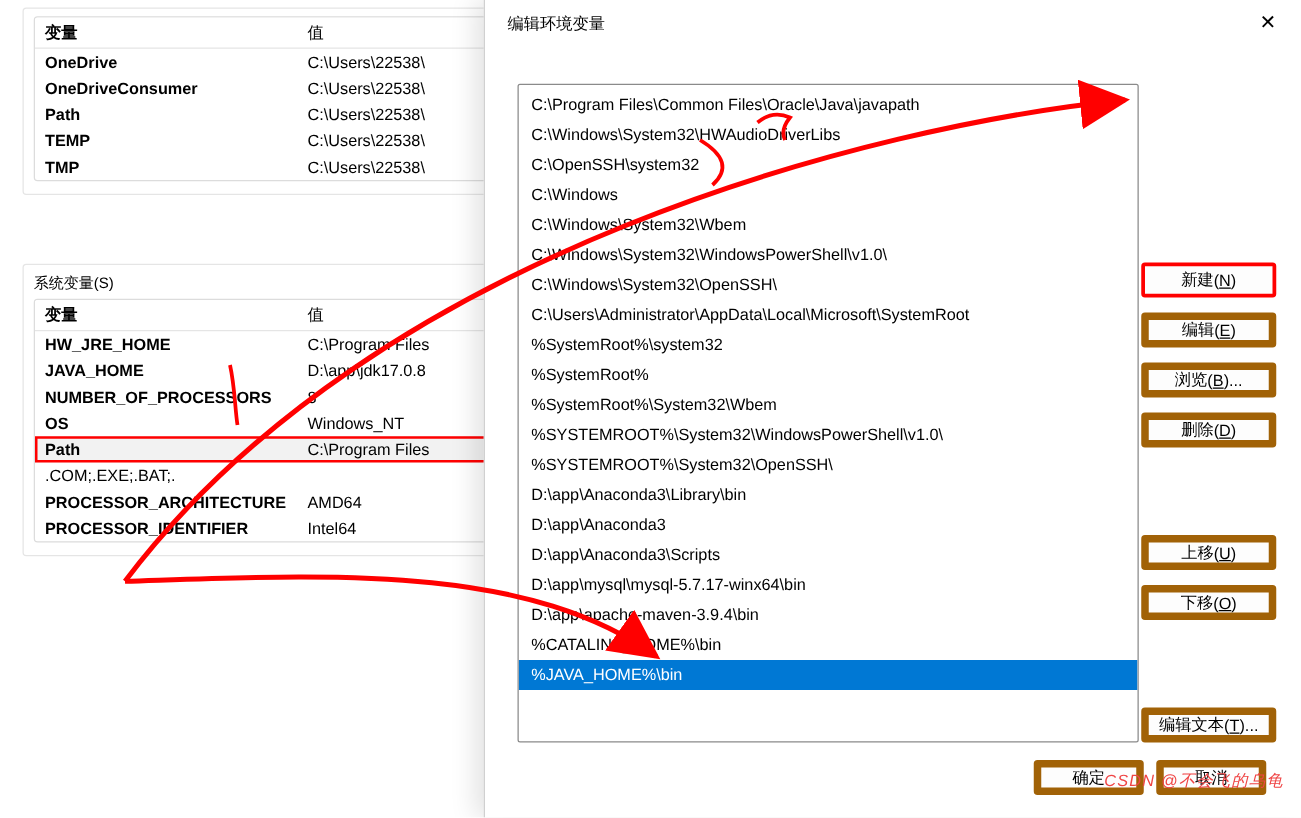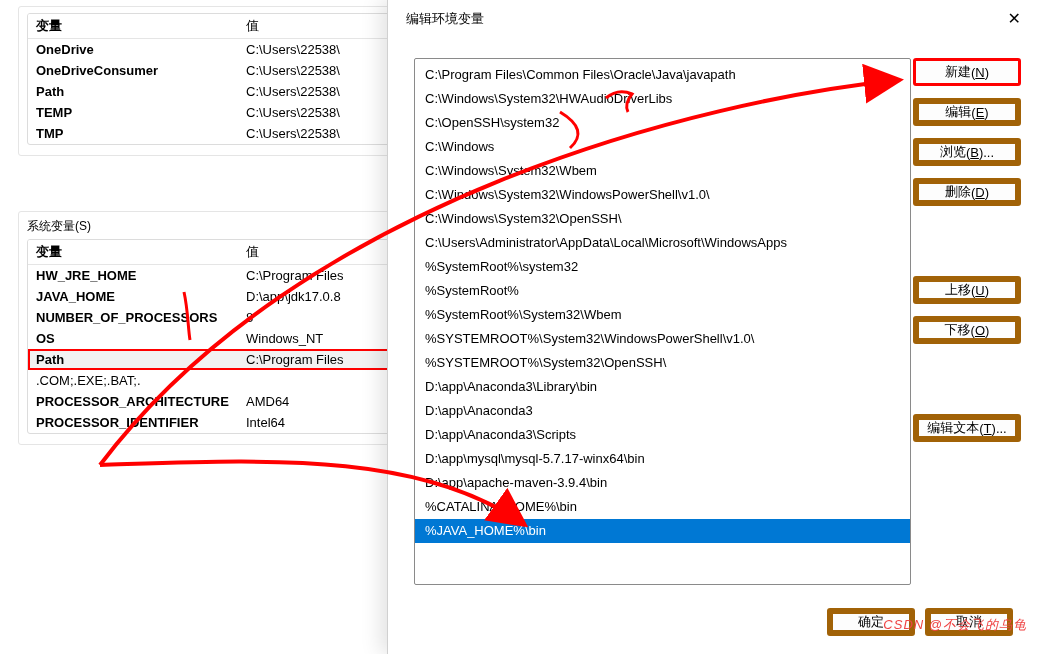--- a/index.html
+++ b/index.html
@@ -32,21 +32,21 @@
       background: #fff; border-left: 1px solid #d0d0d0;
       box-shadow: -6px 0 20px rgba(0,0,0,.12);
       display: flex; flex-direction: column;
     }
     .modal-title {
       display: flex; justify-content: space-between; align-items: center;
       padding: 8px 12px 8px 18px; font-size: 13px;
     }
     .close { font-size: 16px; cursor: pointer; line-height: 14px; padding: 4px 8px; }
 
-    .modal-body { flex:1; display:flex; gap:2px; padding: 20px 20px 10px 26px; }
+    .modal-body { flex:1; display:flex; gap:2px; padding: 20px 20px 10px 26px; align-items: flex-end; }
     .path-list {
       flex:1; border:1px solid #8a8a8a; border-radius:2px;
       height: 527px; overflow-y:auto; overflow-x:hidden;
       padding: 4px 0;
     }
     .path-item { padding: 2px 10px; white-space: nowrap; line-height: 20px; }
     .path-item.sel { background:#0078d4; color:#fff; }
 
     .btn-col { width:108px; display:flex; flex-direction:column; gap:12px; }
     .btn {
@@ -156,21 +156,21 @@
   </div>
   <div class="modal-body">
     <div class="path-list" id="path-list">
         <div class="path-item">C:\Program Files\Common Files\Oracle\Java\javapath</div>
         <div class="path-item">C:\Windows\System32\HWAudioDriverLibs</div>
         <div class="path-item">C:\OpenSSH\system32</div>
         <div class="path-item">C:\Windows</div>
         <div class="path-item">C:\Windows\System32\Wbem</div>
         <div class="path-item">C:\Windows\System32\WindowsPowerShell\v1.0\</div>
         <div class="path-item">C:\Windows\System32\OpenSSH\</div>
-        <div class="path-item">C:\Users\Administrator\AppData\Local\Microsoft\WindowsApps</div>
+        <div class="path-item">C:\Users\Administrator\AppData\Local\Microsoft\SystemRoot</div>
         <div class="path-item">%SystemRoot%\system32</div>
         <div class="path-item">%SystemRoot%</div>
         <div class="path-item">%SystemRoot%\System32\Wbem</div>
         <div class="path-item">%SYSTEMROOT%\System32\WindowsPowerShell\v1.0\</div>
         <div class="path-item">%SYSTEMROOT%\System32\OpenSSH\</div>
         <div class="path-item">D:\app\Anaconda3\Library\bin</div>
         <div class="path-item">D:\app\Anaconda3</div>
         <div class="path-item">D:\app\Anaconda3\Scripts</div>
         <div class="path-item">D:\app\mysql\mysql-5.7.17-winx64\bin</div>
         <div class="path-item">D:\app\apache-maven-3.9.4\bin</div>

